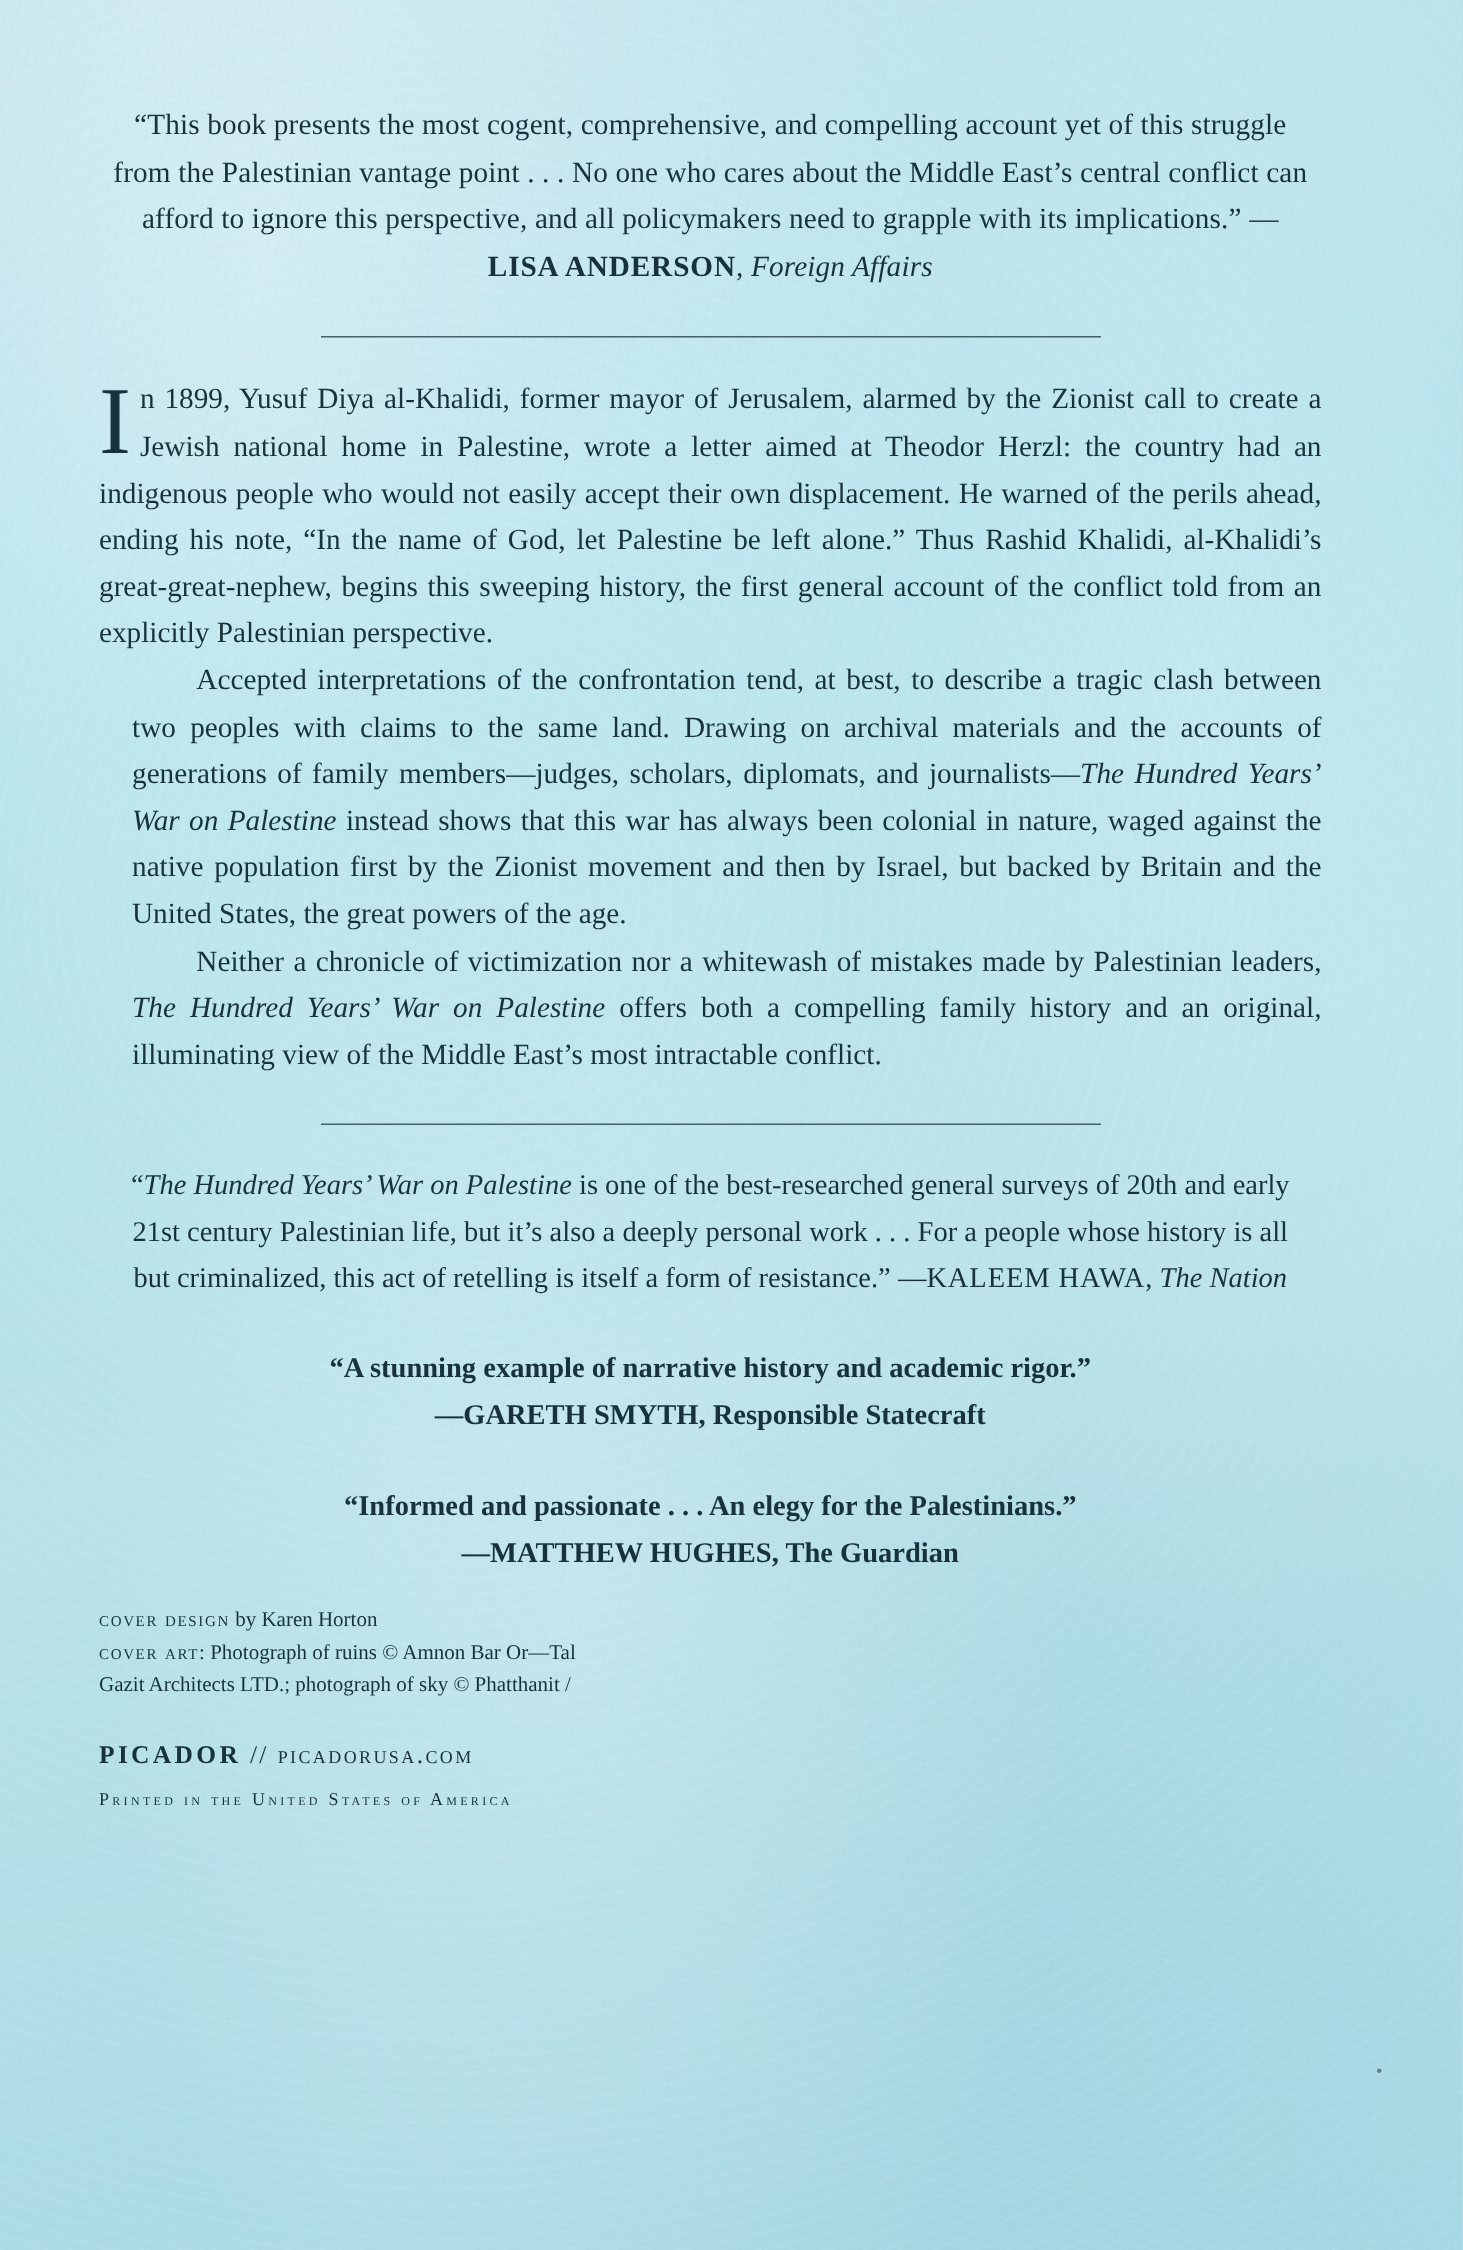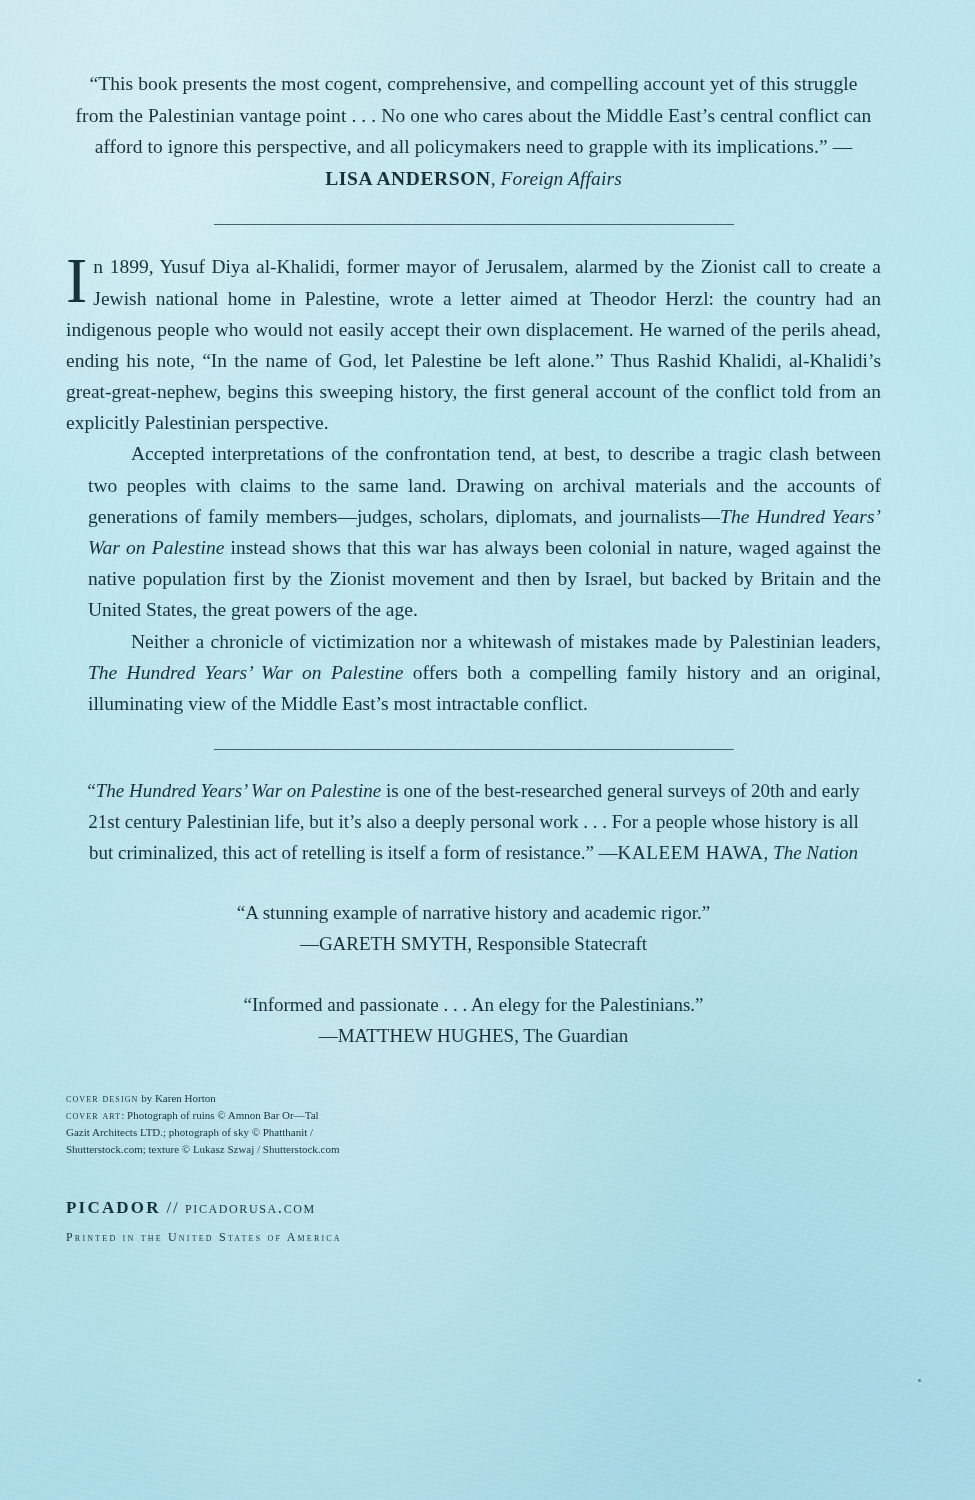--- a/index.html
+++ b/index.html
@@ -102,35 +102,36 @@
     font-weight: normal;
     letter-spacing: 0.6px;
   }
   .praise-block .attrib-src { font-style: italic; }
 
   .praise-small {
     text-align: center;
     font-size: 19px;
     line-height: 1.62;
     margin-top: 30px;
+    font-weight: bold;
   }
 
   .credits {
-    margin-top: 40px;
-    font-size: 11px;
+    margin-top: 20px;
+    font-size: 14px;
     line-height: 1.44;
   }
   .smallcaps {
     font-variant: small-caps;
     letter-spacing: 1.1px;
   }
   .credits .line { margin-bottom: 1px; }
 
   .imprint {
-    margin-top: 40px;
+    margin-top: 26px;
     font-size: 17px;
     letter-spacing: 1.6px;
   }
   .imprint .brand {
     font-weight: bold;
     letter-spacing: 2.2px;
   }
   .imprint .site {
     font-variant: small-caps;
     letter-spacing: 1.6px;
@@ -185,21 +186,20 @@
 
     <div class="praise-small">
       <div>“Informed and passionate . . . An elegy for the Palestinians.”</div>
       <div><span>—</span><span class="attrib-name">MATTHEW HUGHES</span><span>, </span><span class="attrib-src">The Guardian</span></div>
     </div>
 
     <div class="credits">
       <div class="line"><span class="smallcaps">cover design</span><span> by Karen Horton</span></div>
       <div class="line"><span class="smallcaps">cover art</span><span>: Photograph of ruins © Amnon Bar Or—Tal</span></div>
       <div class="line">Gazit Architects LTD.; photograph of sky © Phatthanit /</div>
-      <div class="line">Shutterstock.com; texture © Lukasz Szwaj / Shutterstock.com</div>
     </div>
 
     <div class="imprint">
       <span class="brand">PICADOR</span><span> // </span><span class="site">picadorusa.com</span>
     </div>
 
     <div class="printed">Printed in the United States of America</div>
 
   </div>
 

